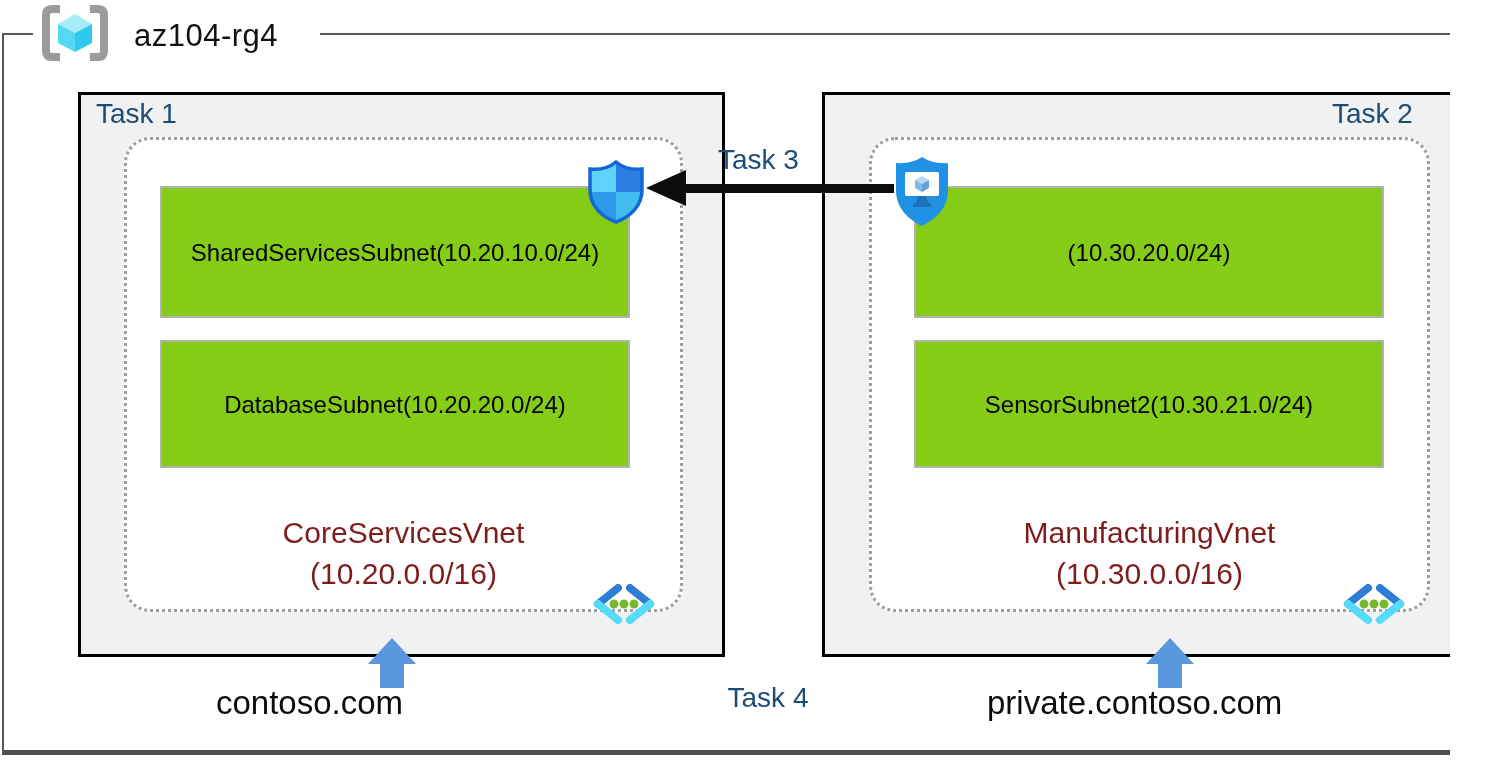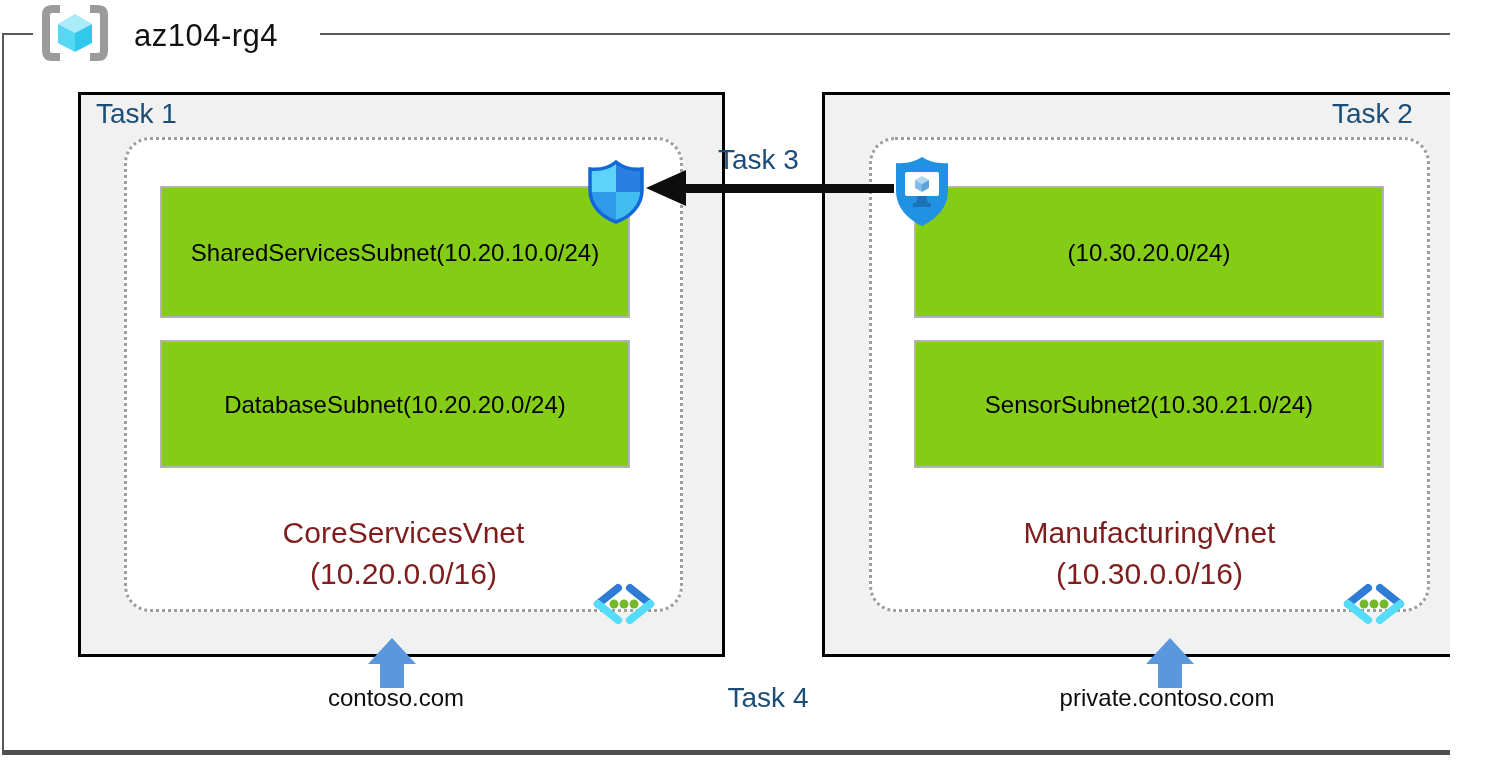--- a/index.html
+++ b/index.html
@@ -115,22 +115,22 @@
     position: absolute; top: 662px;
     width: 24px; height: 26px; background: #5b97dd;
   }
   .up1-head  { left: 368px; }
   .up1-shaft { left: 380px; }
   .up2-head  { left: 1146px; }
   .up2-shaft { left: 1158px; }
   
   .dns-label {
     position: absolute; top: 684px;
-    width: 360px; text-align: center;
-    font-size: 24px; color: #0d0d0d;
+    width: 360px; 
+    font-size: 33px; color: #0d0d0d;
   }
   .dns1 { left: 216px; }
   .dns2 { left: 987px; }
 </style>
 </head>
 <body>
 
 <div class="page">
 
   <div class="frame"></div>

